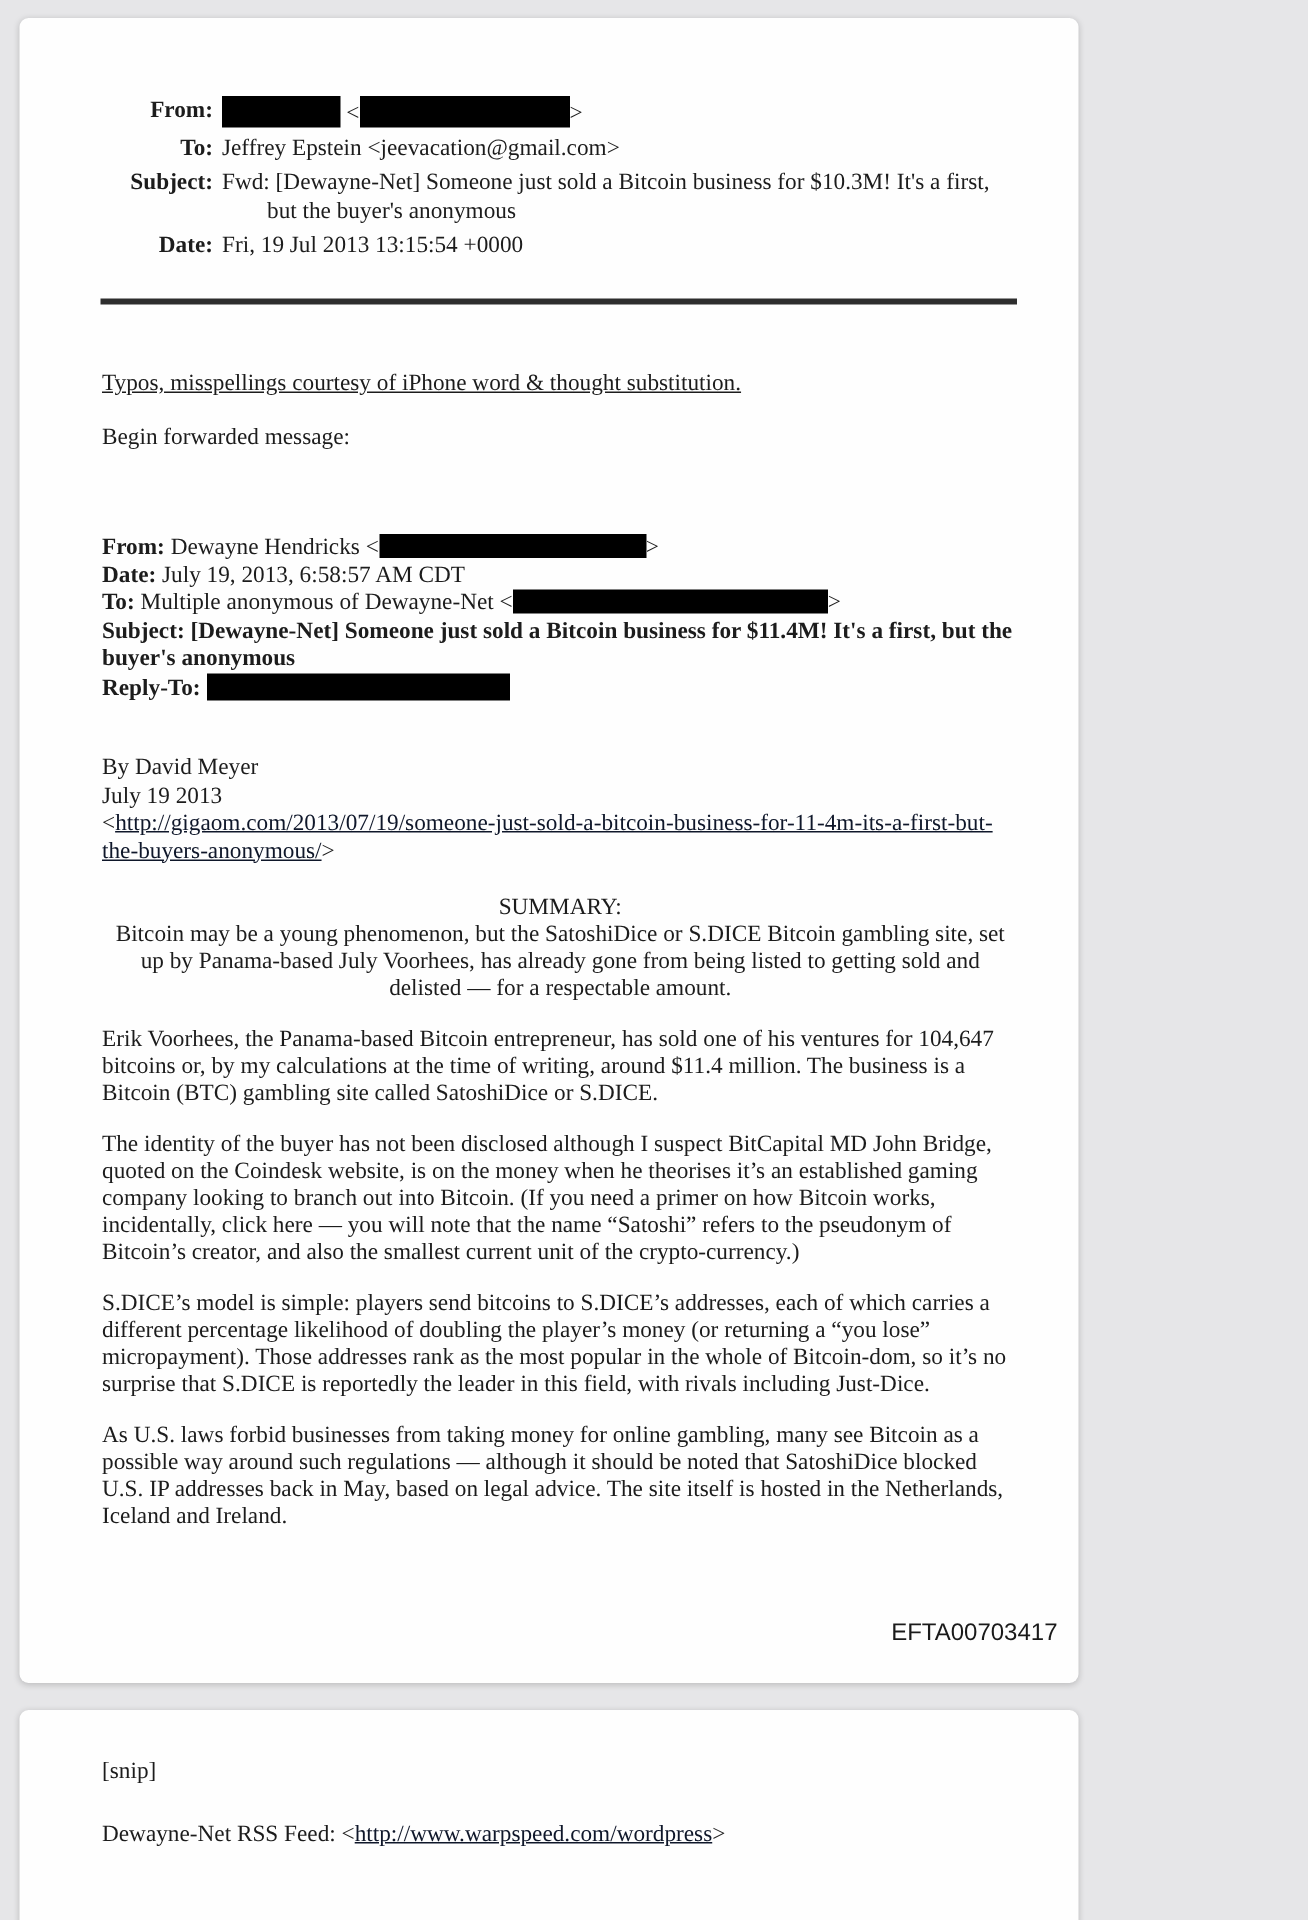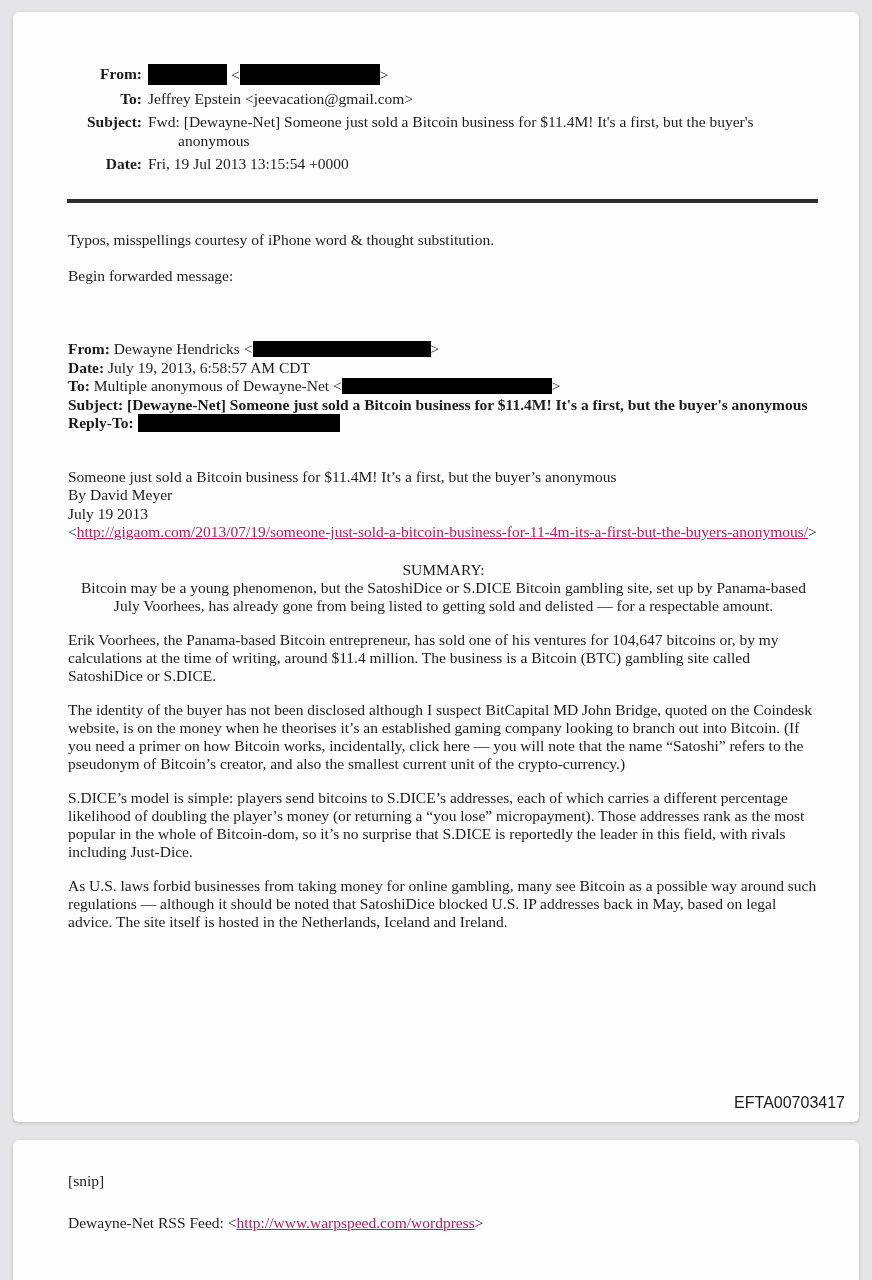--- a/index.html
+++ b/index.html
@@ -5,21 +5,21 @@
   html, body { margin: 0; padding: 0; }
   body {
     width: 872px; height: 1280px;
     background: #e6e6e8;
     overflow: hidden;
     font-family: "Liberation Serif", "DejaVu Serif", serif;
     color: #1c1c1c;
     -webkit-font-smoothing: antialiased;
   }
   .page {
-    width: 846px;
+    width: 706px;
     margin: 0 13px;
     background: #fefefe;
     border-radius: 6px;
     box-shadow: 0 1px 4px rgba(0,0,0,0.18);
     box-sizing: border-box;
     position: relative;
   }
   .page1 { margin-top: 12px; height: 1110px; padding: 52px 40px 0 55px; }
   .page2 { margin-top: 18px; height: 220px; padding: 32px 40px 0 55px; }
   .bold { font-weight: bold; }
@@ -28,43 +28,43 @@
   .hrow { display: flex; line-height: 19px; margin-bottom: 4px; }
   .hlabel { width: 74px; text-align: right; font-weight: bold; flex-shrink: 0; }
   .hvalue { margin-left: 6px; max-width: 676px; }
   .hang { padding-left: 30px; text-indent: -30px; }
   
   .rule { height: 4px; background: #2e2e2e; margin: 26px 0 0 -1px; width: 100%; }
   
   .line, .para, .fwd-header, .article-head, .para-block {
     font-size: 15.5px; line-height: 18px; margin: 0;
   }
-  .intro { margin-top: 28px; }
+  .intro { margin-top: 44px; text-decoration: underline; }
   .begin { margin-top: 18px; }
   .fwd-header { margin-top: 55px; }
   .fwd-header > div { line-height: 18.5px; }
   .article-head { margin-top: 35px; }
   .article-head > div { line-height: 18.5px; }
   .para-block { margin-top: 19px; text-align: center; }
   .para { margin-top: 16px; }
   .linkline { overflow-wrap: anywhere; }
-  a.link { color: #be185d; text-decoration: underline; cursor: pointer; }
+  a.link { color: #0f172a; text-decoration: underline; cursor: pointer; }
   
   .redact {
     display: inline-block; background: #000000;
     height: 17px; vertical-align: -3px;
   }
   .r-from-name { width: 79px; height: 21px; vertical-align: -5px; }
   .r-from-email { width: 140px; height: 21px; vertical-align: -5px; }
   .r-fwd-from { width: 178px; height: 16px; }
   .r-fwd-to { width: 210px; height: 16px; }
   .r-replyto { width: 202px; height: 18px; vertical-align: -4px; }
   
   .bates {
-    position: absolute; right: 14px; bottom: 10px;
+    position: absolute; right: 14px; bottom: 24px;
     font-family: "Liberation Sans", "DejaVu Sans", sans-serif;
     font-size: 16px; color: #1a1a1a;
   }
   .rss { margin-top: 24px; }
 </style>
 </head>
 <body>
 
 <div class="page page1">
 
@@ -72,21 +72,21 @@
     <div class="hrow">
       <span class="hlabel">From:</span>
       <span class="hvalue"><span class="redact r-from-name"></span> <span>&lt;</span><span class="redact r-from-email"></span><span>&gt;</span></span>
     </div>
     <div class="hrow">
       <span class="hlabel">To:</span>
       <span class="hvalue">Jeffrey Epstein &lt;jeevacation@gmail.com&gt;</span>
     </div>
     <div class="hrow">
       <span class="hlabel">Subject:</span>
-      <span class="hvalue hang">Fwd: [Dewayne-Net] Someone just sold a Bitcoin business for $11.4M! It's a first, but the buyer's anonymous</span>
+      <span class="hvalue hang">Fwd: [Dewayne-Net] Someone just sold a Bitcoin business for $10.3M! It's a first, but the buyer's anonymous</span>
     </div>
     <div class="hrow">
       <span class="hlabel">Date:</span>
       <span class="hvalue">Fri, 19 Jul 2013 13:15:54 +0000</span>
     </div>
   </div>
 
   <div class="rule"></div>
 
   <p class="line intro">Typos, misspellings courtesy of iPhone word &amp; thought substitution.</p>
@@ -94,21 +94,20 @@
 
   <div class="fwd-header">
     <div><span class="bold">From:</span> <span>Dewayne Hendricks</span> <span>&lt;</span><span class="redact r-fwd-from"></span><span>&gt;</span></div>
     <div><span class="bold">Date:</span> <span>July 19, 2013, 6:58:57 AM CDT</span></div>
     <div><span class="bold">To:</span> <span>Multiple anonymous of Dewayne-Net</span> <span>&lt;</span><span class="redact r-fwd-to"></span><span>&gt;</span></div>
     <div class="bold"><span>Subject:</span> <span>[Dewayne-Net] Someone just sold a Bitcoin business for $11.4M! It's a first, but the buyer's anonymous</span></div>
     <div><span class="bold">Reply-To:</span> <span class="redact r-replyto"></span></div>
   </div>
 
   <div class="article-head">
-    <div>Someone just sold a Bitcoin business for $11.4M! It’s a first, but the buyer’s anonymous</div>
     <div>By David Meyer</div>
     <div>July 19 2013</div>
     <div class="linkline"><span>&lt;</span><a class="link" href="#">http://gigaom.com/2013/07/19/someone-just-sold-a-bitcoin-business-for-11-4m-its-a-first-but-the-buyers-anonymous/</a><span>&gt;</span></div>
   </div>
 
   <div class="para-block">
     <div>SUMMARY:</div>
     <div>Bitcoin may be a young phenomenon, but the SatoshiDice or S.DICE Bitcoin gambling site, set up by Panama-based July Voorhees, has already gone from being listed to getting sold and delisted — for a respectable amount.</div>
   </div>
 

